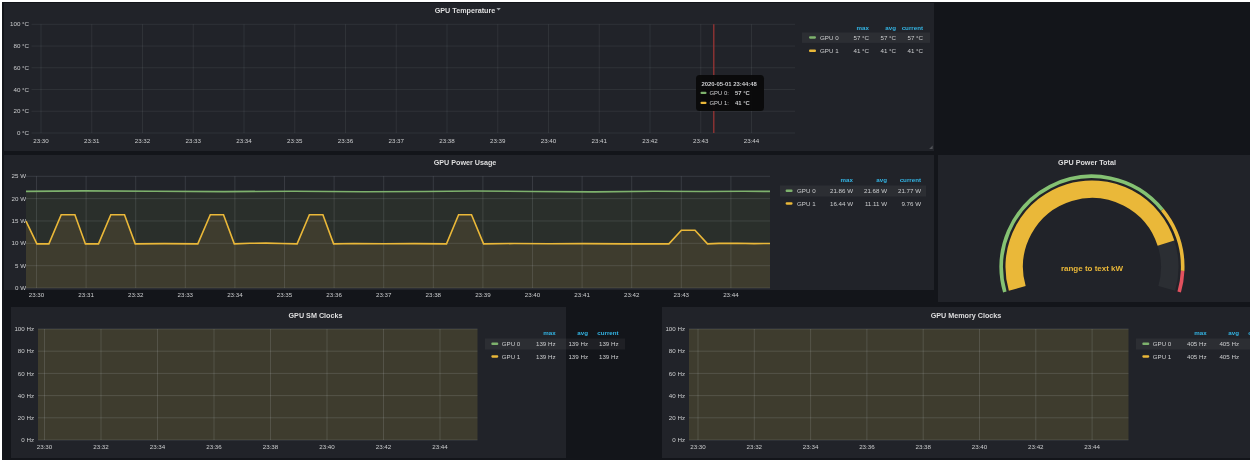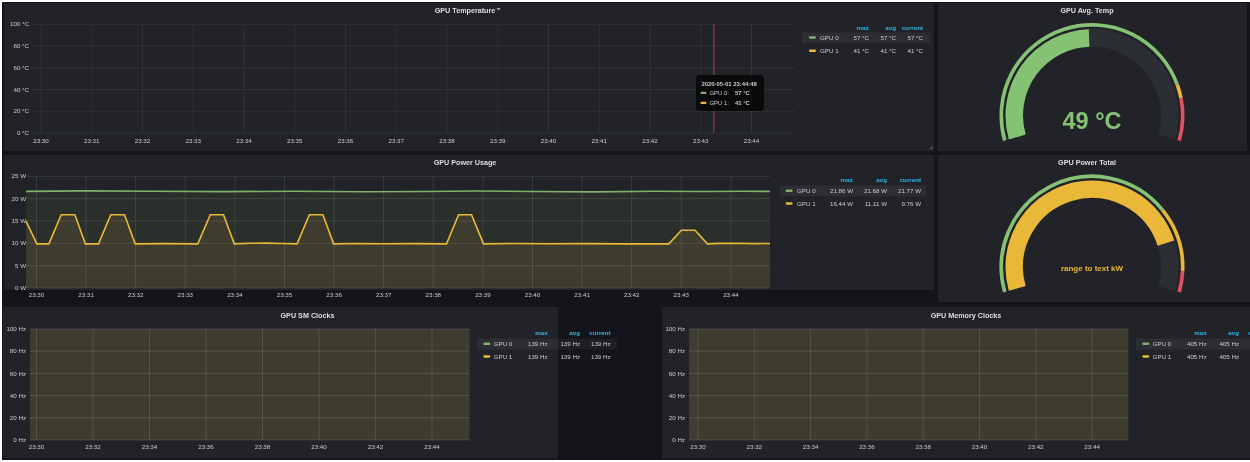--- a/index.html
+++ b/index.html
@@ -73,32 +73,20 @@
 <text x="892" y="36.9" text-anchor="end" font-size="6.2" fill="#cccdcf">57 °C</text>
 <text x="919" y="36.9" text-anchor="end" font-size="6.2" fill="#cccdcf">57 °C</text>
 <rect x="805" y="46.6" width="7" height="2.4" rx="1.1" fill="#EAB839"></rect>
 <text x="816" y="50.2" font-size="6.2" fill="#cccdcf">GPU 1</text>
 <text x="865" y="50.2" text-anchor="end" font-size="6.2" fill="#cccdcf">41 °C</text>
 <text x="892" y="50.2" text-anchor="end" font-size="6.2" fill="#cccdcf">41 °C</text>
 <text x="919" y="50.2" text-anchor="end" font-size="6.2" fill="#cccdcf">41 °C</text>
 <path d="M 928.6 146 L 928.6 142.5 L 925.1 146 Z" fill="rgba(255,255,255,0.22)"></path>
 </svg>
     </div>
-<div class="panel" style="left:936px;top:1px;width:309px;height:148px">
-<svg width="309" height="148" viewBox="0 0 309 148">
-<text x="149" y="9.5" text-anchor="middle" font-size="7.2" font-weight="bold" fill="#dededf">GPU Avg. Temp</text>
-
-<path d="M 151.12 34.9 A 77.75 77.75 0 0 1 228.74 134.03" fill="none" stroke="#2b2e33" stroke-width="17.5"></path>
-<path d="M 79.26 134.03 A 77.75 77.75 0 0 1 151.12 34.9" fill="none" stroke="#85c273" stroke-width="17.5"></path>
-<path d="M 66.81 137.6 A 90.7 90.7 0 0 1 239.32 81.83" fill="none" stroke="#85c273" stroke-width="3.6"></path>
-<path d="M 239.32 81.83 A 90.7 90.7 0 0 1 242.99 95.08" fill="none" stroke="#EAB839" stroke-width="3.6"></path>
-<path d="M 242.99 95.08 A 90.7 90.7 0 0 1 241.19 137.6" fill="none" stroke="#e2515e" stroke-width="3.6"></path>
-<text x="154" y="126.3" text-anchor="middle" font-size="23.5" font-weight="bold" fill="#85c273">49 °C</text>
-</svg>
-    </div>
 <div class="panel" style="left:2px;top:153px;width:930px;height:135px">
 <svg width="930" height="147" viewBox="0 0 930 147">
 <text x="461" y="10" text-anchor="middle" font-size="7.2" font-weight="bold" fill="#dededf">GPU Power Usage</text>
 
 <polygon points="22,36.4 80,35.9 150,36.2 220,36.6 290,36.2 360,36.7 420,36.5 470,36 530,36.5 590,36.9 650,36.3 700,36.5 740,36.2 766,36.4 766,133 22,133" fill="#2a2f2b"></polygon>
 <polygon points="22,66.1 32.9,88.9 44.9,88.9 57.2,59.7 70.9,59.7 81.4,88.9 94.5,88.9 106.8,59.7 120.5,59.7 131.2,88.9 160,88.6 193.8,88.9 206.3,59.7 219.5,59.7 230.3,88.9 246,88.3 262,88.1 278,88.5 293.1,88.9 305.4,59.7 318.9,59.7 329.6,88.9 350,88.5 380,88.8 410,88.6 442.5,88.9 454.6,59.7 467.5,59.7 479.6,88.9 510,88.5 545,88.8 580,88.6 620,88.9 664.9,88.9 677.4,75.2 691,75.2 703.5,88.9 715,88.4 733,88.2 750,88.6 766,88.5 766,133 22,133" fill="#3e3c2e"></polygon>
 <line x1="22" y1="133" x2="766" y2="133" stroke="rgba(220,228,235,0.12)" stroke-width="1"></line>
 <line x1="22" y1="110.66" x2="766" y2="110.66" stroke="rgba(220,228,235,0.12)" stroke-width="1"></line>
 <line x1="22" y1="88.32" x2="766" y2="88.32" stroke="rgba(220,228,235,0.12)" stroke-width="1"></line>
 <line x1="22" y1="65.98" x2="766" y2="65.98" stroke="rgba(220,228,235,0.12)" stroke-width="1"></line>
@@ -163,21 +151,21 @@
 <text x="149" y="10" text-anchor="middle" font-size="7.2" font-weight="bold" fill="#dededf">GPU Power Total</text>
 
 <path d="M 227.98 88.08 A 77.75 77.75 0 0 1 228.74 133.43" fill="none" stroke="#2b2e33" stroke-width="17.5"></path>
 <path d="M 79.26 133.43 A 77.75 77.75 0 0 1 227.98 88.08" fill="none" stroke="#EAB839" stroke-width="17.5"></path>
 <path d="M 66.81 137 A 90.7 90.7 0 0 1 224.37 54.77" fill="none" stroke="#85c273" stroke-width="3.6"></path>
 <path d="M 224.37 54.77 A 90.7 90.7 0 0 1 244.62 115.85" fill="none" stroke="#EAB839" stroke-width="3.6"></path>
 <path d="M 244.62 115.85 A 90.7 90.7 0 0 1 241.19 137" fill="none" stroke="#e2515e" stroke-width="3.6"></path>
 <text x="154" y="116.4" text-anchor="middle" font-size="8" font-weight="bold" fill="#EAB839">range to text kW</text>
 </svg>
     </div>
-<div class="panel" style="left:1px;top:305px;width:555px;height:151px">
+<div class="panel" style="left:9px;top:305px;width:555px;height:151px">
 <svg width="619" height="151" viewBox="0 0 619 151">
 <text x="304.5" y="11" text-anchor="middle" font-size="7.2" font-weight="bold" fill="#dededf">GPU SM Clocks</text>
 
 <rect x="27" y="22" width="439.5" height="111" fill="#3e3c2e"></rect>
 <line x1="27" y1="133" x2="466.5" y2="133" stroke="rgba(220,228,235,0.14)" stroke-width="1"></line>
 <line x1="27" y1="110.8" x2="466.5" y2="110.8" stroke="rgba(220,228,235,0.14)" stroke-width="1"></line>
 <line x1="27" y1="88.6" x2="466.5" y2="88.6" stroke="rgba(220,228,235,0.14)" stroke-width="1"></line>
 <line x1="27" y1="66.4" x2="466.5" y2="66.4" stroke="rgba(220,228,235,0.14)" stroke-width="1"></line>
 <line x1="27" y1="44.2" x2="466.5" y2="44.2" stroke="rgba(220,228,235,0.14)" stroke-width="1"></line>
 <line x1="27" y1="22" x2="466.5" y2="22" stroke="rgba(220,228,235,0.14)" stroke-width="1"></line>

